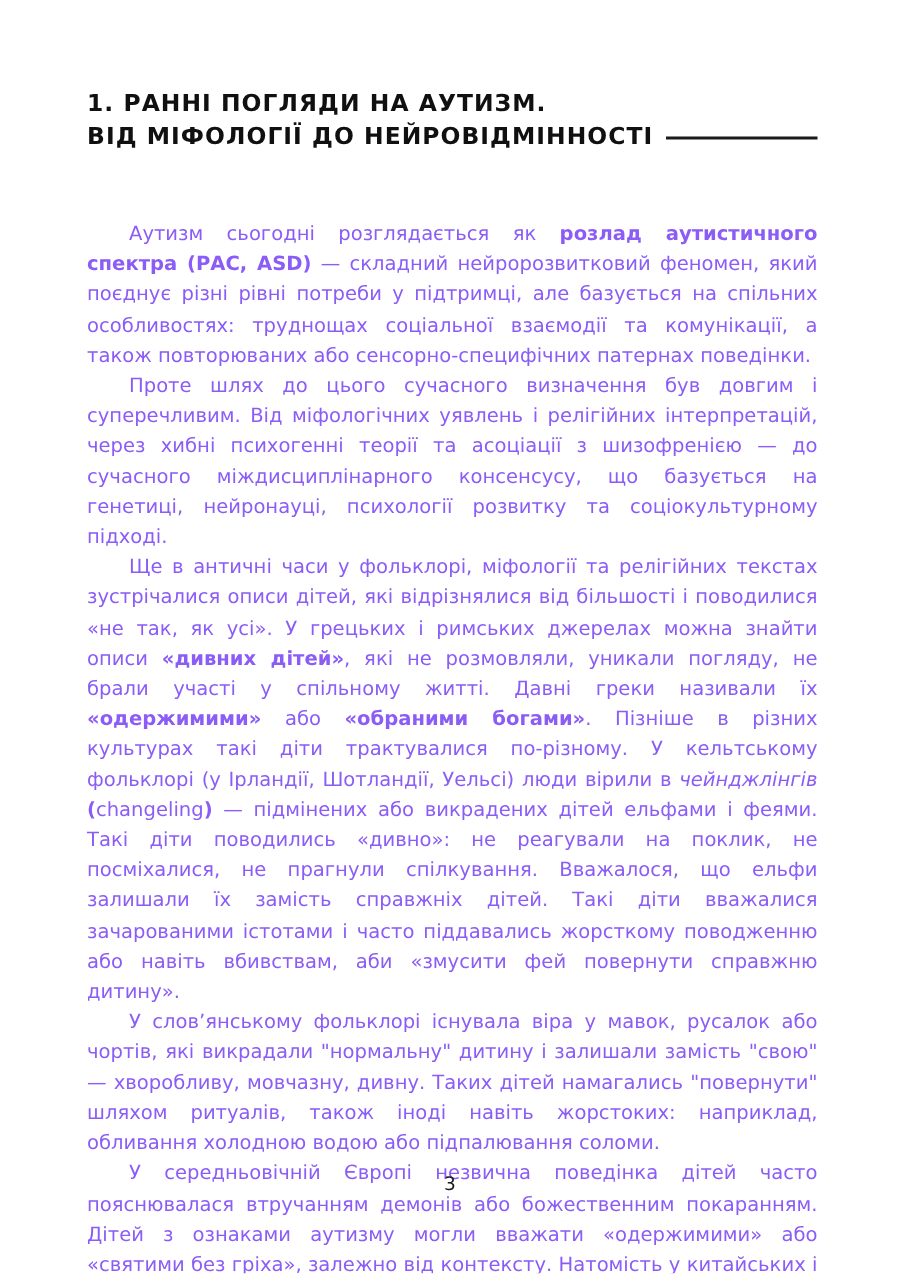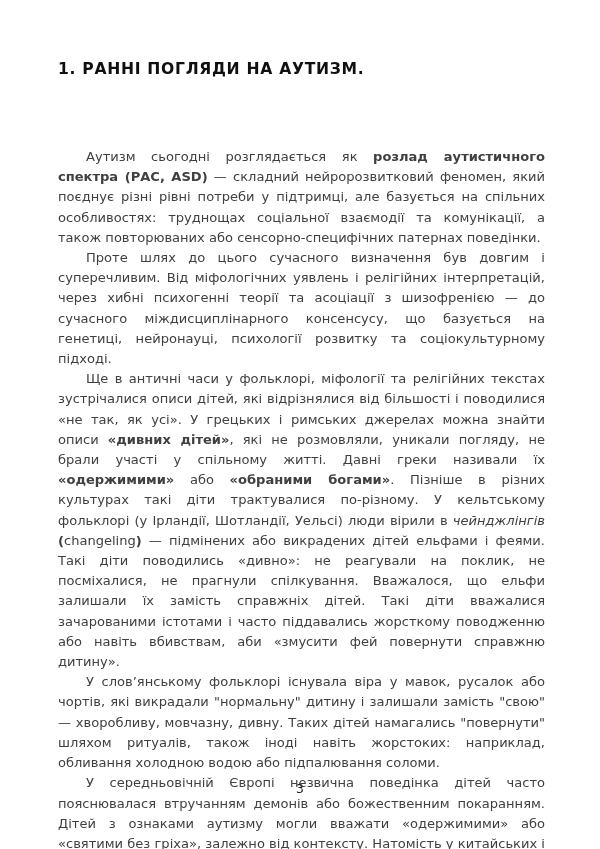--- a/index.html
+++ b/index.html
@@ -53,21 +53,21 @@
     width: 487px;
   }
   p.para {
     margin: 0;
     font-size: 13.05px;
     line-height: 20.2px;
     text-align: justify;
     text-justify: inter-word;
     text-indent: 28px;
     hyphens: none;
-    color: #404040;
+    color: #8b5cf6;
   }
   p.para b { font-weight: 700; }
   p.para .bi { font-weight: 400; font-style: italic; }
 
   
   .folio {
     position: absolute;
     left: 0;
     right: 0;
     top: 783px;
@@ -79,20 +79,24 @@
 </style>
 </head>
 <body>
 
 <div class="page">
 
   <div class="heading-block">
     <div class="heading-line">
       <span>1. РАННІ ПОГЛЯДИ НА АУТИЗМ.</span>
     </div>
+    <div class="heading-line">
+      <span>ВІД МІФОЛОГІЇ ДО НЕЙРОВІДМІННОСТІ</span>
+      <span class="rule"></span>
+    </div>
   </div>
 
   <div class="body-col">
     <p class="para"><span>Аутизм сьогодні розглядається як </span><b>розлад аутистичного спектра (РАС, ASD)</b><span> — складний нейророзвитковий феномен, який поєднує різні рівні потреби у підтримці, але базується на спільних особливостях: труднощах соціальної взаємодії та комунікації, а також повторюваних або сенсорно-специфічних патернах поведінки.</span></p>
     <p class="para"><span>Проте шлях до цього сучасного визначення був довгим і суперечливим. Від міфологічних уявлень і релігійних інтерпретацій, через хибні психогенні теорії та асоціації з шизофренією — до сучасного міждисциплінарного консенсусу, що базується на генетиці, нейронауці, психології розвитку та соціокультурному підході.</span></p>
     <p class="para"><span>Ще в античні часи у фольклорі, міфології та релігійних текстах зустрічалися описи дітей, які відрізнялися від більшості і поводилися «не так, як усі». У грецьких і римських джерелах можна знайти описи </span><b>«дивних дітей»</b><span>, які не розмовляли, уникали погляду, не брали участі у спільному житті. Давні греки називали їх </span><b>«одержимими»</b><span> або </span><b>«обраними богами»</b><span>. Пізніше в різних культурах такі діти трактувалися по-різному. У кельтському фольклорі (у Ірландії, Шотландії, Уельсі) люди вірили в </span><span class="bi">чейнджлінгів</span><b> (</b><span>changeling</span><b>)</b><span> — підмінених або викрадених дітей ельфами і феями. Такі діти поводились «дивно»: не реагували на поклик, не посміхалися, не прагнули спілкування. Вважалося, що ельфи залишали їх замість справжніх дітей. Такі діти вважалися зачарованими істотами і часто піддавались жорсткому поводженню або навіть вбивствам, аби «змусити фей повернути справжню дитину».</span></p>
     <p class="para"><span>У слов’янському фольклорі існувала віра у мавок, русалок або чортів, які викрадали "нормальну" дитину і залишали замість "свою" — хворобливу, мовчазну, дивну. Таких дітей намагались "повернути" шляхом ритуалів, також іноді навіть жорстоких: наприклад, обливання холодною водою або підпалювання соломи.</span></p>
     <p class="para"><span>У середньовічній Європі незвична поведінка дітей часто пояснювалася втручанням демонів або божественним покаранням. Дітей з ознаками аутизму могли вважати «одержимими» або «святими без гріха», залежно від контексту. Натомість у китайських і японських трактатах зустрічалися</span></p>
   </div>
 

